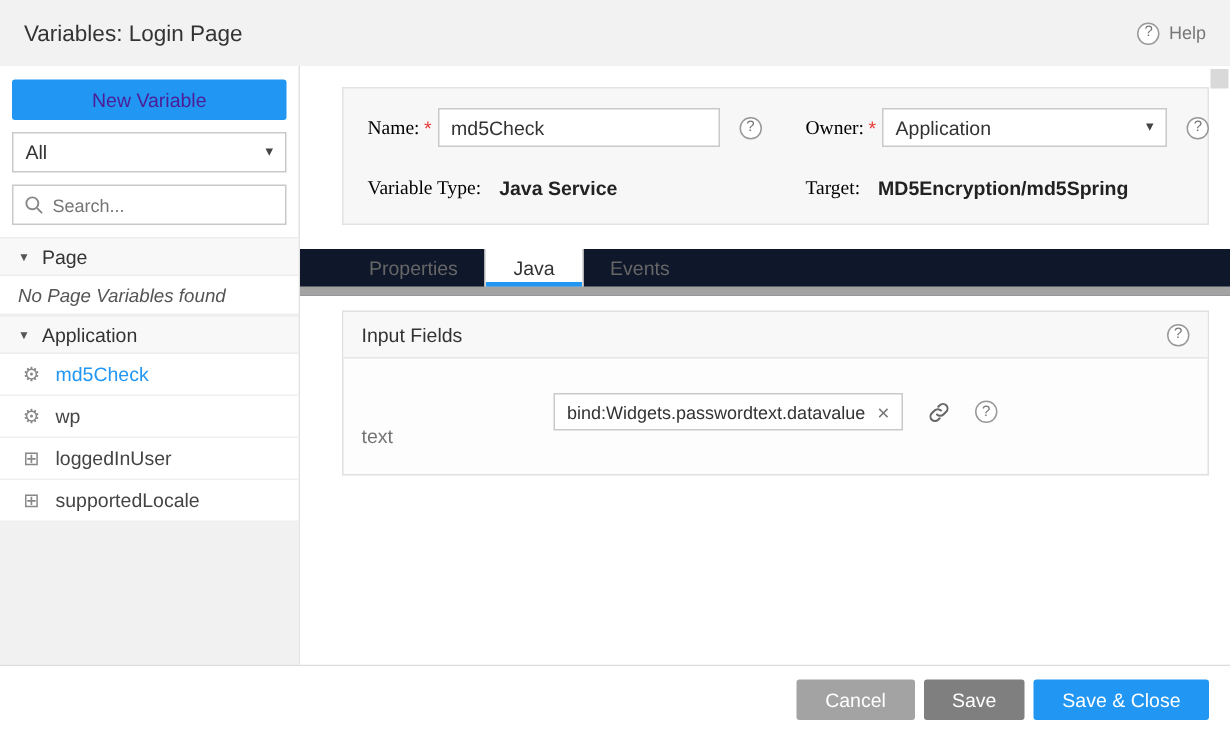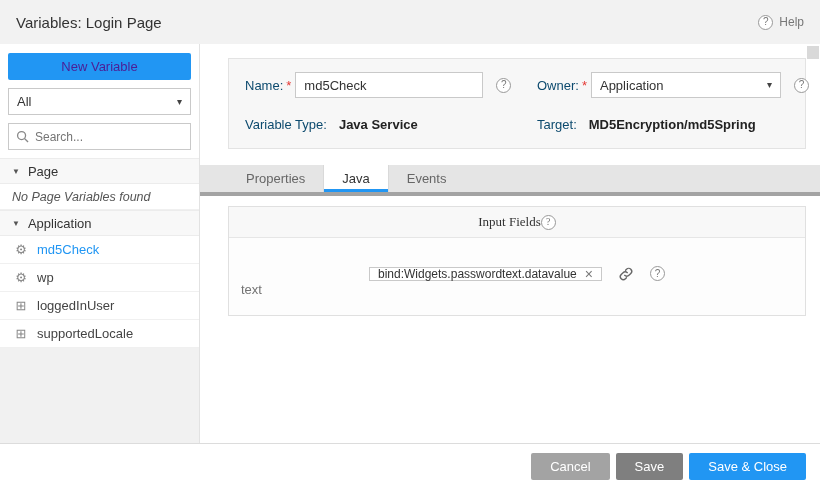--- a/index.html
+++ b/index.html
@@ -68,49 +68,49 @@
 
   
   .main { flex: 1; position: relative; background: #fff; min-width: 0; display: flex; flex-direction: column; overflow: hidden; }
   .scroll-thumb { position: absolute; top: 2px; right: 1px; width: 12px; height: 13px; background: #d9d9d9; }
 
   .form-panel { margin: 14px 14px 0 28px; background: #f7f7f7; border: 1px solid #e3e3e3; padding: 13px 16px 16px; }
   .form-row { display: flex; align-items: center; }
   .form-row + .form-row { margin-top: 19px; }
   .fgroup { display: flex; align-items: center; }
   .fgroup.left { flex: 0 0 292px; width: 292px; }
-  .flabel { color: #0c4a6e; }
+  .flabel { color: #000000; font-family: Liberation Serif, serif; }
   .req { color: #e53935; margin: 0 4px 0 3px; }
   .txt-input {
     width: 188px; height: 26px; border: 1px solid #c9c9c9; background: #fff;
     padding: 0 8px; font-size: 13px; color: #333; font-family: inherit; outline: none;
   }
   .owner-select {
     width: 190px; height: 26px; border: 1px solid #c9c9c9; background: #fff;
     display: flex; align-items: center; justify-content: space-between; padding: 0 8px; cursor: pointer;
   }
   .help-after { margin-left: 13px; }
   .fvalue { font-weight: 600; color: #222; margin-left: 12px; }
 
-  .tabs { margin-top: 16px; flex: 0 0 31px; background: #e5e5e5; border-bottom: 4px solid #a3a3a3; display: flex; align-items: stretch; padding-left: 28px; text-align: center; }
+  .tabs { margin-top: 16px; flex: 0 0 31px; background: #0f172a; border-bottom: 6px solid #a3a3a3; display: flex; align-items: stretch; padding-left: 28px; text-align: center; }
   .tab { padding: 0 18px; display: flex; align-items: center; font-size: 13px; color: #666; cursor: pointer; }
   .tab.active {
     background: #fff; color: #333;
     border-left: 1px solid #d9d9d9; border-right: 1px solid #d9d9d9;
     box-shadow: inset 0 -3px 0 #2196f3;
   }
 
   .fields-panel { margin: 10px 14px 0 28px; border: 1px solid #e0e0e0; background: #fdfdfd; }
   .fields-header {
-    height: 31px; display: flex; align-items: center; justify-content: center;
-    padding: 0 12px; border-bottom: 1px solid #e6e6e6; background: #f8f8f8; color: #333; font-family: Liberation Serif, serif;
+    height: 31px; display: flex; align-items: center; justify-content: space-between;
+    padding: 0 12px; border-bottom: 1px solid #e6e6e6; background: #f8f8f8; color: #333;
   }
   .fields-row { display: flex; align-items: center; padding: 12px 12px 18px; }
   .fields-label { width: 128px; color: #737373; margin-top: 32px; }
-  .chip-box { display: flex; align-items: center; border: 1px solid #c9c9c9; background: #fff; height: 14px; padding: 0 8px; gap: 8px; }
+  .chip-box { display: flex; align-items: center; border: 1px solid #c9c9c9; background: #fff; height: 25px; padding: 0 8px; gap: 8px; }
   .chip-text { font-size: 12px; color: #333; white-space: nowrap; }
   .chip-close { color: #777; font-size: 14px; cursor: pointer; line-height: 1; }
   .link-icon { margin-left: 16px; cursor: pointer; display: inline-flex; }
   .row-help { margin-left: 16px; }
 
   
   .footer {
     flex: 0 0 45px; border-top: 1px solid #dcdcdc; background: #fff;
     display: flex; align-items: center; justify-content: flex-end; gap: 6px; padding: 0 14px;
   }

